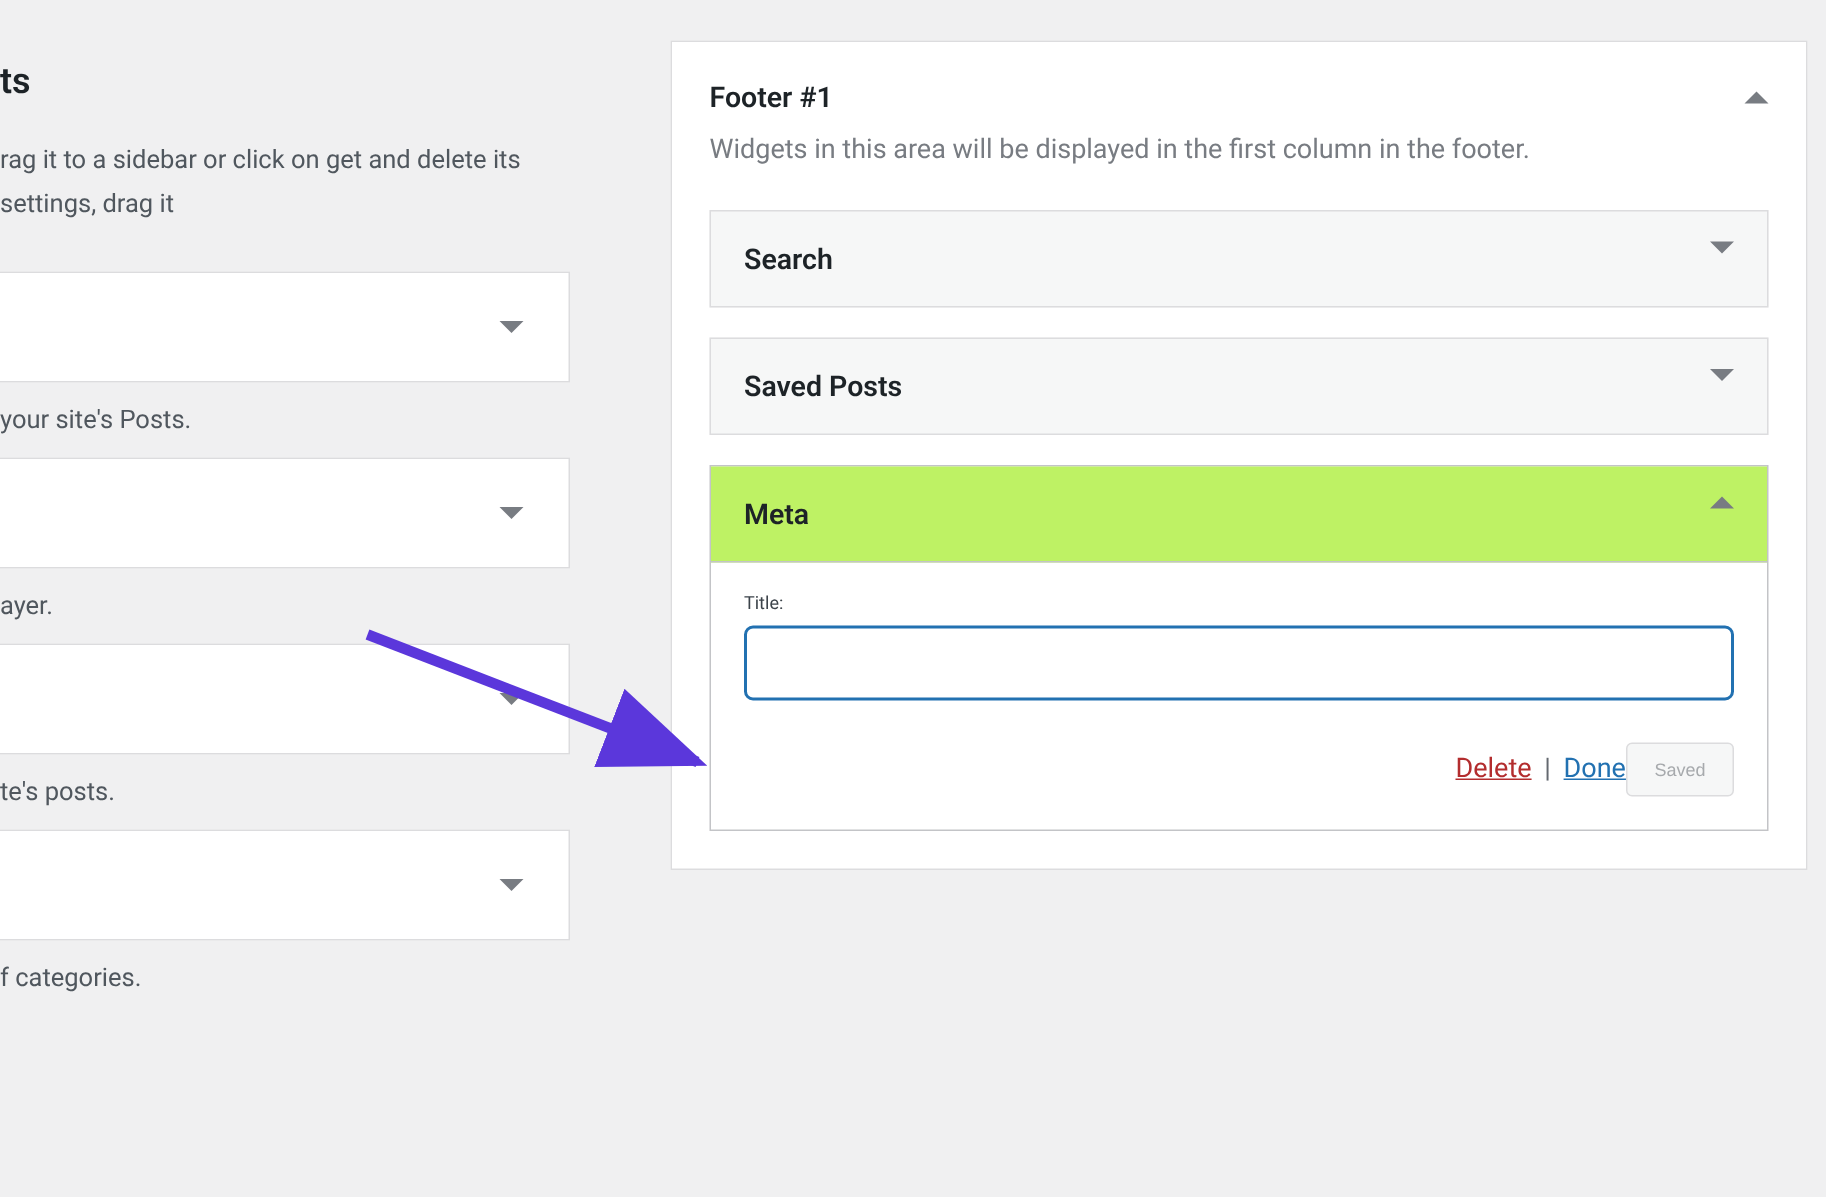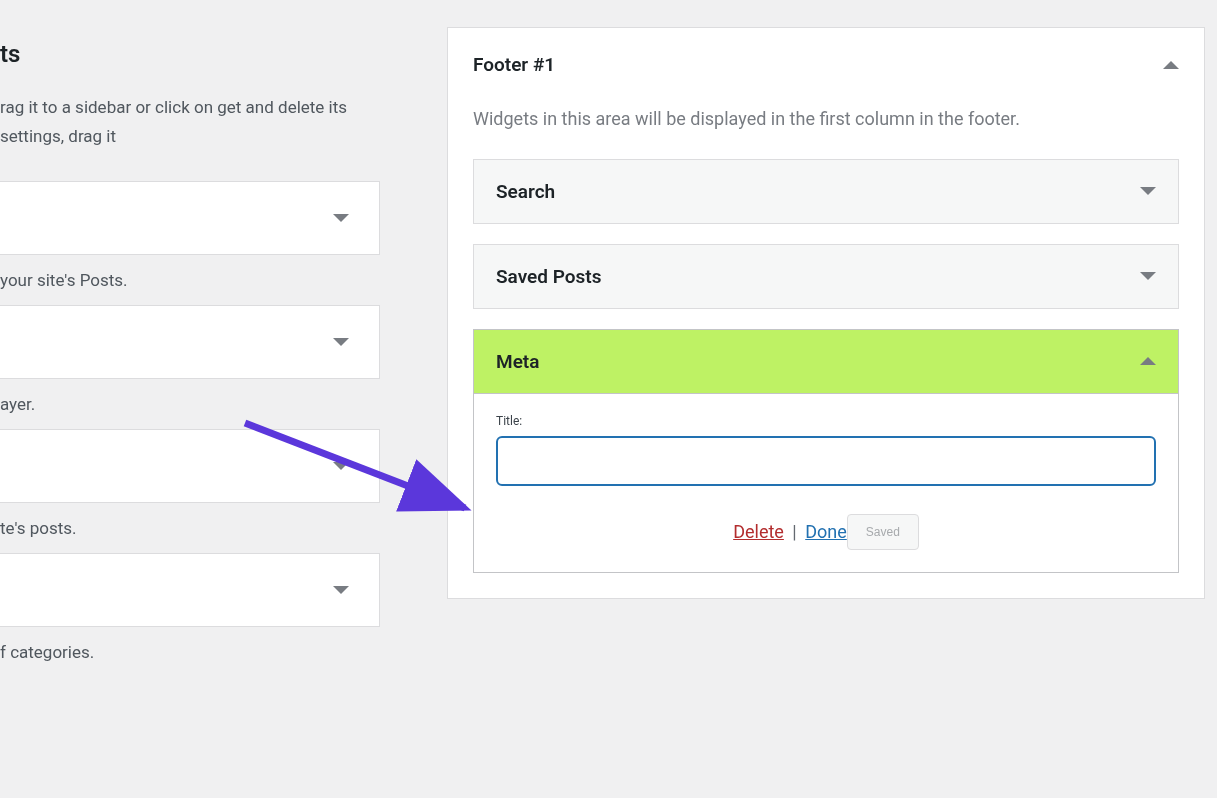--- a/index.html
+++ b/index.html
@@ -89,33 +89,33 @@
       align-items: center;
     }
     .footer-title {
       font-size: 19px;
       font-weight: 600;
       color: #1d2327;
     }
     .footer-desc {
       font-size: 18px;
       color: #787c82;
-      margin-top: 29px;
+      margin-top: 10px;
       margin-bottom: 25px;
       line-height: 1.6;
     }
     .widget-box {
       background: #f6f7f7;
       border: 1px solid #dcdcde;
       margin-bottom: 20px;
     }
     .widget-header {
       display: flex;
       justify-content: space-between;
-      align-items: center;
+      align-items: flex-start;
       padding: 20px 22px;
       cursor: pointer;
     }
     .widget-header-title {
       font-size: 19px;
       font-weight: 600;
       color: #1d2327;
     }
     .widget-open {
       background: #fff;
@@ -138,21 +138,21 @@
       width: 100%;
       height: 50px;
       border: 2px solid #2271b1;
       border-radius: 6px;
       padding: 8px 12px;
       font-size: 16px;
       outline: none;
     }
     .widget-actions {
       display: flex;
-      justify-content: center;
+      justify-content: flex-end;
       align-items: center;
       margin-top: 28px;
     }
     .action-links {
       font-size: 18px;
     }
     .delete-link {
       color: #b32d2e;
       text-decoration: underline;
       cursor: pointer;

